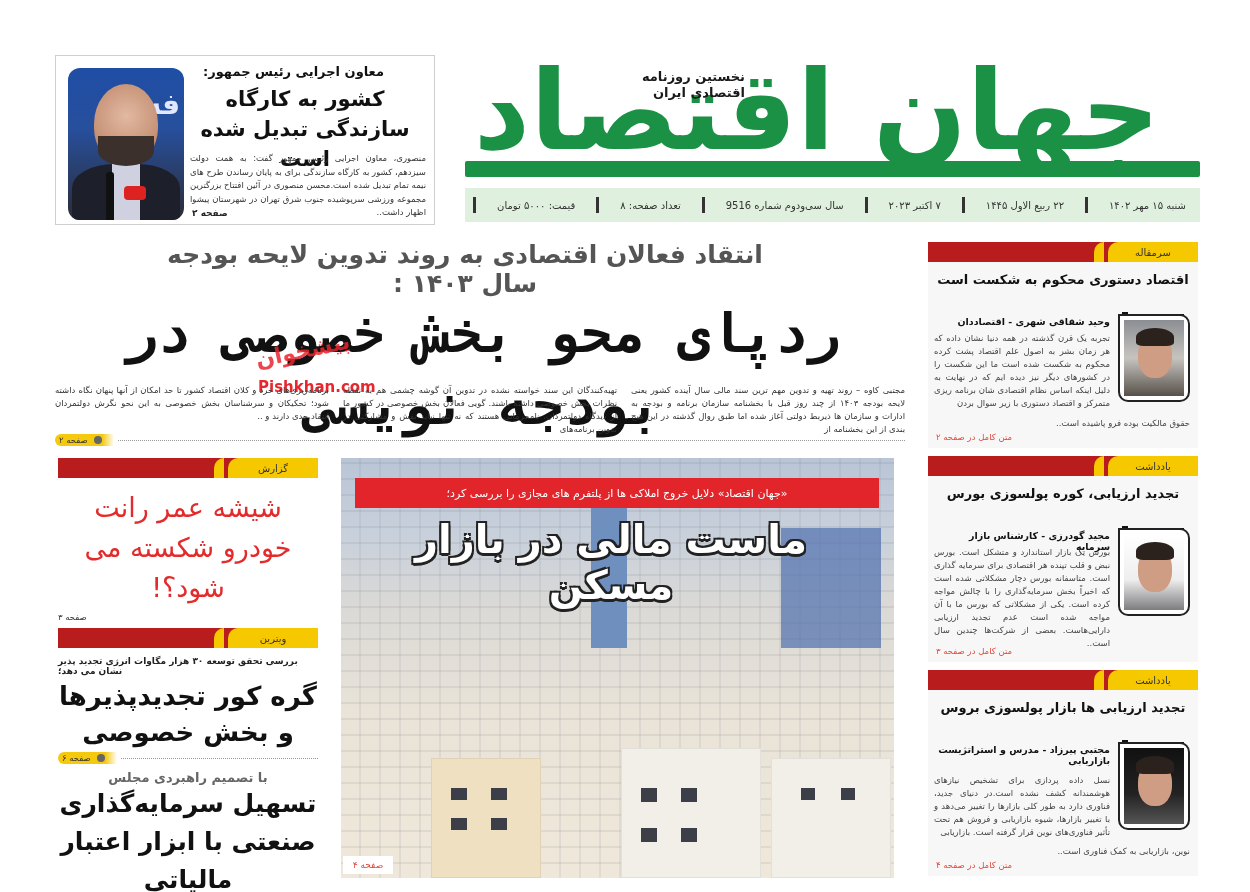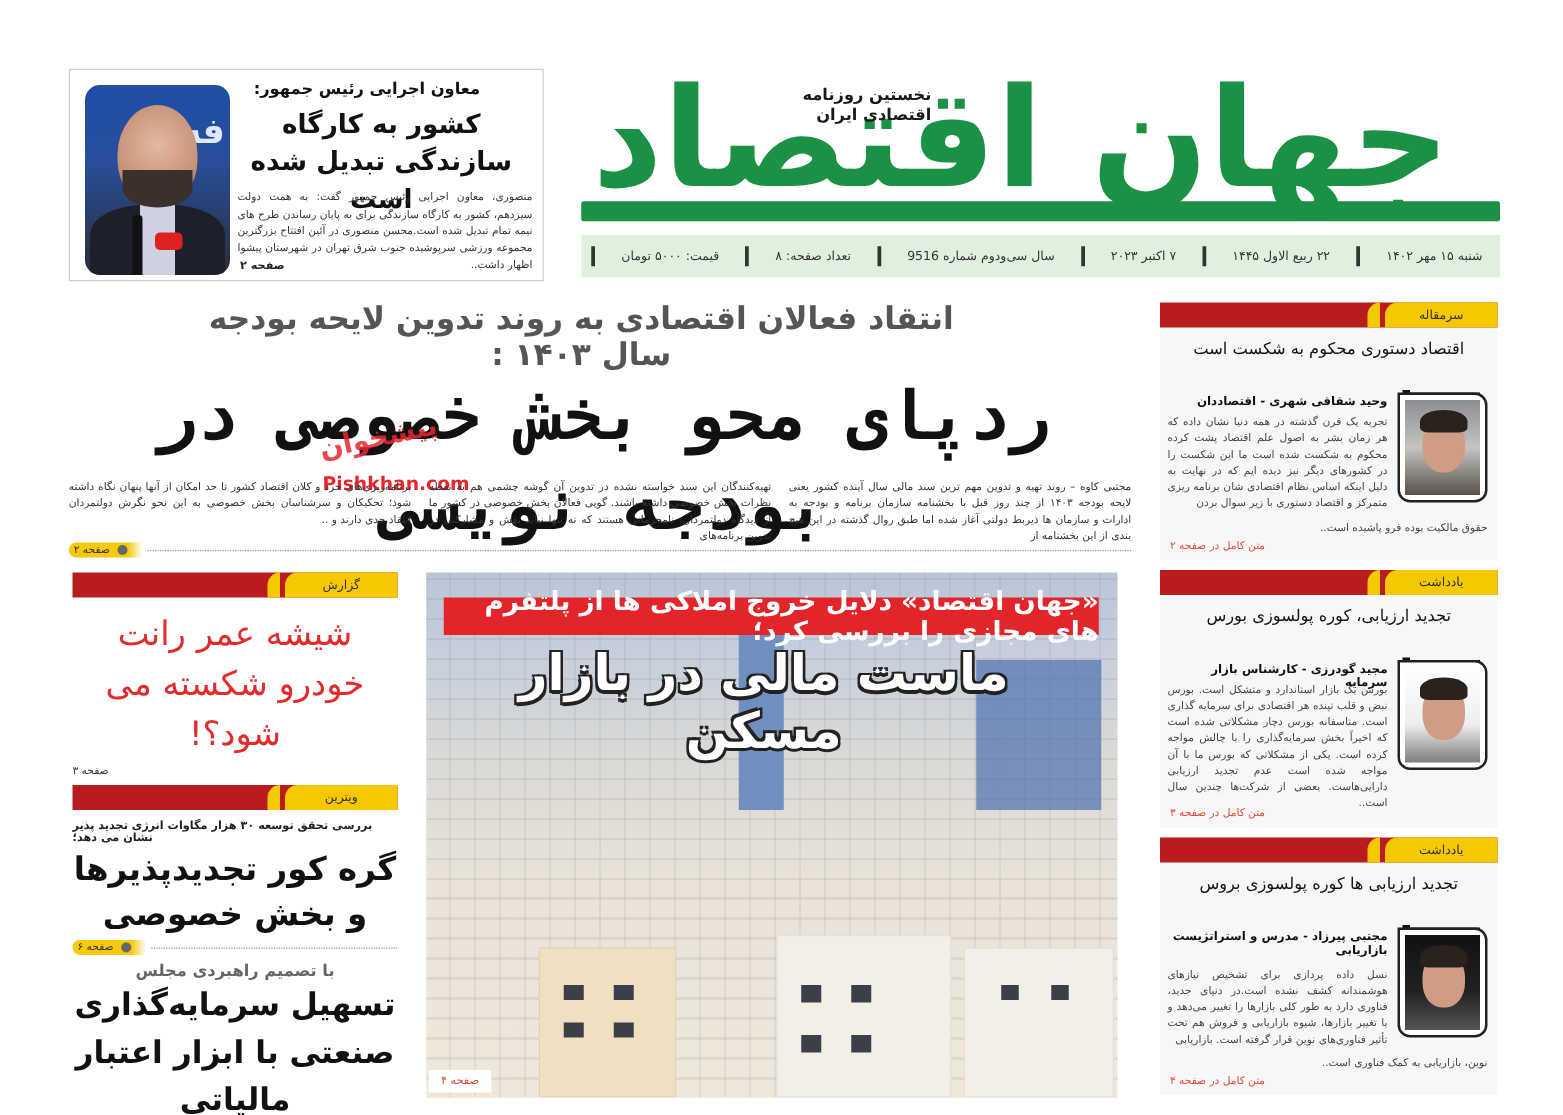--- a/index.html
+++ b/index.html
@@ -91,21 +91,21 @@
     background: #f6c800; border-radius: 10px 0 0 0;
     font-size: 10px; color: #333; display: flex; align-items: center; justify-content: center;
   }
   .section-header .tab::before {
     content: ""; position: absolute; left: -14px; top: 0; width: 10px; height: 20px; background: #f6c800; border-radius: 10px 0 0 0;
   }
 
   
   .right-col { left: 928px; top: 242px; width: 270px; }
   .opinion { position: relative; background: #f7f7f7; margin-bottom: 8px; height: 206px; }
-  .opinion .title { text-align: center; font-size: 13px; font-weight: normal; color: #111; padding: 10px 6px 8px; }
+  .opinion .title { text-align: center; font-size: 13px; font-weight: bold; color: #111; padding: 10px 6px 8px; }
   .opinion .author-photo {
     position: absolute; right: 8px; top: 72px; width: 72px; height: 88px;
     border: 2px solid #222; border-radius: 0 10px 10px 10px; background: #fff; padding: 4px;
   }
   .opinion .author-photo .ph { width: 100%; height: 100%; background: linear-gradient(180deg, #8b8e93 0%, #c7c4bf 50%, #58504b 100%); position: relative; overflow: hidden; }
   .opinion .author-photo .ph .face { position: absolute; left: 14px; top: 14px; width: 34px; height: 44px; border-radius: 45%; background: #cf9c84; }
   .opinion .author-photo .ph .hair { position: absolute; left: 12px; top: 8px; width: 38px; height: 18px; border-radius: 50% 50% 20% 20%; background: #2b221e; }
   .opinion .marker { position: absolute; right: 70px; top: 70px; width: 6px; height: 6px; background: #111; }
   .opinion .marker-line { position: absolute; right: 14px; top: 72px; width: 56px; height: 2px; background: #111; }
   .opinion .author { position: absolute; right: 88px; top: 74px; width: 176px; font-size: 9.5px; font-weight: bold; color: #111; }
@@ -130,21 +130,21 @@
     background:
       repeating-linear-gradient(90deg, rgba(255,255,255,0) 0 18px, rgba(120,130,150,.12) 18px 20px),
       repeating-linear-gradient(0deg, rgba(255,255,255,0) 0 14px, rgba(90,90,100,.10) 14px 16px),
       linear-gradient(180deg, #b9c5d6 0%, #c8d0db 18%, #dad9d6 35%, #e9e3d8 60%, #efe8da 100%);
   }
   .center-photo .tower { position: absolute; background: #6f8fbf; }
   .center-photo .bldg { position: absolute; background: #f2efe8; border: 1px solid rgba(0,0,0,.06); }
   .center-photo .win { position: absolute; background: #3c3f48; }
   .photo-kicker {
     position: absolute; left: 14px; top: 20px; width: 524px; height: 30px;
-    background: #e2252b; color: #fff; font-size: 21px; font-weight: bold;
+    background: #e2252b; color: #fff; font-size: 11px; font-weight: normal;
     display: flex; align-items: center; justify-content: center;
   }
   .photo-title {
     position: absolute; left: 20px; top: 58px; width: 500px; text-align: center;
     font-size: 40px; font-weight: bold; color: #fff;
     text-shadow: -2px -2px 0 #222, 2px -2px 0 #222, -2px 2px 0 #222, 2px 2px 0 #222, 0 3px 0 #222;
   }
   .photo-page {
     position: absolute; left: 2px; bottom: 4px; width: 50px; height: 18px; background: #fff;
     font-size: 9px; color: #e04a3b; display: flex; align-items: center; justify-content: center;
@@ -295,21 +295,21 @@
     <div class="author">مجید گودرزی - کارشناس بازار سرمایه</div>
     <div class="body">بورس یک بازار استاندارد و متشکل است. بورس نبض و قلب تپنده هر اقتصادی برای سرمایه گذاری است. متاسفانه بورس دچار مشکلاتی شده است که اخیراً بخش سرمایه‌گذاری را با چالش مواجه کرده است. یکی از مشکلاتی که بورس ما با آن مواجه شده است عدم تجدید ارزیابی دارایی‌هاست. بعضی از شرکت‌ها چندین سال است..</div>
     <div class="tail"></div>
     <div class="more">متن کامل در صفحه ۳</div>
   </div>
 
   <div class="opinion">
     <div class="section-header">
       <div class="tab">یادداشت</div>
     </div>
-    <div class="title">تجدید ارزیابی ها کوره پولسوزی بروس</div>
+    <div class="title">تجدید ارزیابی ها بازار پولسوزی بروس</div>
     <div class="marker-line"></div>
     <div class="marker"></div>
     <div class="author-photo">
       <div class="ph" style="background:linear-gradient(180deg,#111 0%,#222 60%,#555 100%);">
           <div class="face"></div>
           <div class="hair"></div>
         </div>
     </div>
     <div class="author">مجتبی پیرزاد - مدرس و استراتژیست بازاریابی</div>
     <div class="body" style="top:104px;">نسل داده پردازی برای تشخیص نیازهای هوشمندانه کشف نشده است.در دنیای جدید، فناوری دارد به طور کلی بازارها را تغییر می‌دهد و با تغییر بازارها، شیوه بازاریابی و فروش هم تحت تأثیر فناوری‌های نوین قرار گرفته است. بازاریابی</div>

